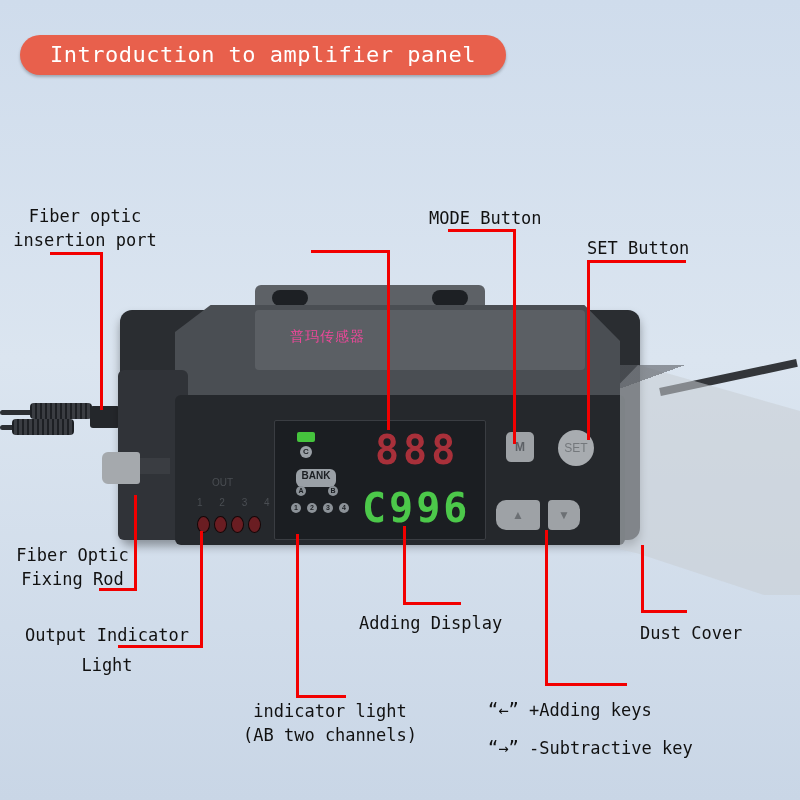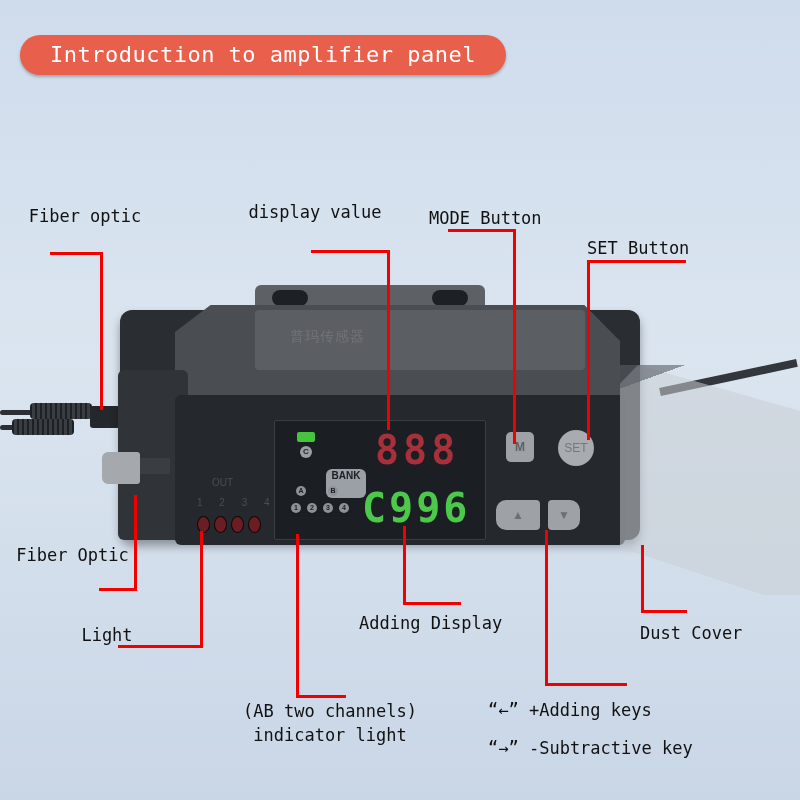--- a/index.html
+++ b/index.html
@@ -13,29 +13,29 @@
   .lbl{font-size:17px;line-height:24px;white-space:nowrap;color:#111;}
   .ctr{text-align:center;}
   .rl{background:#f20000;position:absolute;}
   
   .dev-top{left:255px;top:285px;width:230px;height:60px;background:#5d6166;border-radius:6px 6px 0 0;}
   .dev-top-slot{left:272px;top:290px;width:36px;height:16px;border-radius:8px;background:#1d2024;}
   .dev-top-slot2{left:432px;top:290px;width:36px;height:16px;border-radius:8px;background:#1d2024;}
   .dev-lid{left:175px;top:305px;width:445px;height:90px;background:#4a4e53;border-radius:10px 10px 0 0;
     clip-path:polygon(0 30%,8% 0,92% 0,100% 40%,100% 100%,0 100%);}
   .dev-lid-panel{left:255px;top:310px;width:330px;height:60px;background:#5b5f64;border-radius:4px;}
-  .watermark{left:290px;top:328px;font-size:14px;color:#737373;font-family:Liberation Mono, monospace;letter-spacing:1px;}
+  .watermark{left:290px;top:328px;font-size:14px;color:#ec4899;font-family:Liberation Mono, monospace;letter-spacing:1px;}
   .dev-body{left:120px;top:310px;width:520px;height:230px;background:#2a2d31;border-radius:12px;
     box-shadow:0 6px 10px rgba(0,0,0,.35);}
   .dev-face{left:175px;top:395px;width:450px;height:150px;background:#25282c;border-radius:6px;}
   .dev-left{left:118px;top:370px;width:70px;height:170px;background:#303338;border-radius:6px;}
   .screen{left:274px;top:420px;width:210px;height:118px;background:#1b1e22;border:1px solid #3a3d42;border-radius:2px;}
   .grn-led{left:297px;top:432px;width:18px;height:10px;background:#45c43d;border-radius:2px;}
   .c-dot{left:300px;top:446px;width:12px;height:12px;border-radius:50%;background:#9aa0a6;color:#1b1e22;font:bold 8px "Liberation Sans",sans-serif;text-align:center;line-height:12px;}
-  .bank{left:296px;top:469px;width:40px;height:29px;border-radius:6px;background:#9aa0a6;color:#1b1e22;font:bold 10px "Liberation Sans",sans-serif;text-align:center;line-height:13px;margin-left:30px;}
+  .bank{left:296px;top:469px;width:40px;height:18px;border-radius:6px;background:#9aa0a6;color:#1b1e22;font:bold 10px "Liberation Sans",sans-serif;text-align:center;line-height:13px;}
   .ab{width:10px;height:10px;border-radius:50%;background:#8c9298;color:#1b1e22;font:bold 7px "Liberation Sans",sans-serif;text-align:center;line-height:10px;}
   .num{width:10px;height:10px;border-radius:50%;background:#8c9298;color:#1b1e22;font:bold 7px "Liberation Sans",sans-serif;text-align:center;line-height:10px;}
   .seg-red{left:375px;top:428px;font:bold 40px "DejaVu Sans Mono",monospace;color:#a8303a;letter-spacing:4px;line-height:44px;}
   .seg-grn{left:362px;top:486px;font:bold 40px "DejaVu Sans Mono",monospace;color:#4cc84a;letter-spacing:3px;line-height:44px;}
   .out-lbl{left:212px;top:477px;font:10px "Liberation Sans",sans-serif;color:#4a4e53;}
   .out-nums{left:197px;top:497px;font:10px "Liberation Sans",sans-serif;color:#4a4e53;letter-spacing:7px;}
   .oled{width:11px;height:15px;border-radius:50%;background:#6a1d22;border:1px solid #140607;}
   .btn-m{left:506px;top:432px;width:28px;height:30px;background:#9ea2a6;border-radius:5px;color:#5d6166;font:bold 12px "Liberation Sans",sans-serif;text-align:center;line-height:30px;}
   .btn-set{left:558px;top:430px;width:36px;height:36px;border-radius:50%;background:#a8acb0;color:#74787c;font:12px "Liberation Sans",sans-serif;text-align:center;line-height:36px;}
   .btn-up{left:496px;top:500px;width:44px;height:30px;border-radius:10px 4px 4px 10px;background:#9ea2a6;color:#6c7074;font:12px "Liberation Sans",sans-serif;text-align:center;line-height:30px;}
@@ -99,37 +99,39 @@
 <div class="abs btn-set">SET</div>
 <div class="abs btn-up">▲</div>
 <div class="abs btn-dn">▼</div>
 
 <div class="abs right-cable"></div>
 <div class="abs cover"></div>
 <div class="abs cover-edge"></div>
 
 <div class="abs lbl ctr" style="left:10px;top:204px;width:150px;">
   <div>Fiber optic</div>
+  <div>insertion port</div>
 </div>
 <div class="abs lbl ctr" style="left:240px;top:200px;width:150px;">
-  <div>display value</div>
 </div>
 <div class="abs lbl" style="left:429px;top:206px;">MODE Button</div>
 <div class="abs lbl" style="left:587px;top:236px;">SET Button</div>
 <div class="abs lbl ctr" style="left:5px;top:543px;width:135px;">
   <div>Fiber Optic</div>
+  <div>Fixing Rod</div>
 </div>
 <div class="abs lbl ctr" style="left:12px;top:620px;width:190px;line-height:30px;">
+  <div>Output Indicator</div>
   <div>Light</div>
 </div>
 <div class="abs lbl" style="left:359px;top:611px;">Adding Display</div>
 <div class="abs lbl" style="left:640px;top:621px;">Dust Cover</div>
 <div class="abs lbl ctr" style="left:230px;top:699px;width:200px;">
+  <div>indicator light</div>
   <div>(AB two channels)</div>
-  <div>indicator light</div>
 </div>
 <div class="abs lbl" style="left:488px;top:698px;">“←” +Adding keys</div>
 <div class="abs lbl" style="left:488px;top:736px;">“→” -Subtractive key</div>
 
 <div class="rl" style="left:50px;top:252px;width:52px;height:3px;"></div>
 <div class="rl" style="left:100px;top:252px;width:3px;height:158px;"></div>
 
 <div class="rl" style="left:311px;top:250px;width:78px;height:3px;"></div>
 <div class="rl" style="left:387px;top:250px;width:3px;height:180px;"></div>
 

